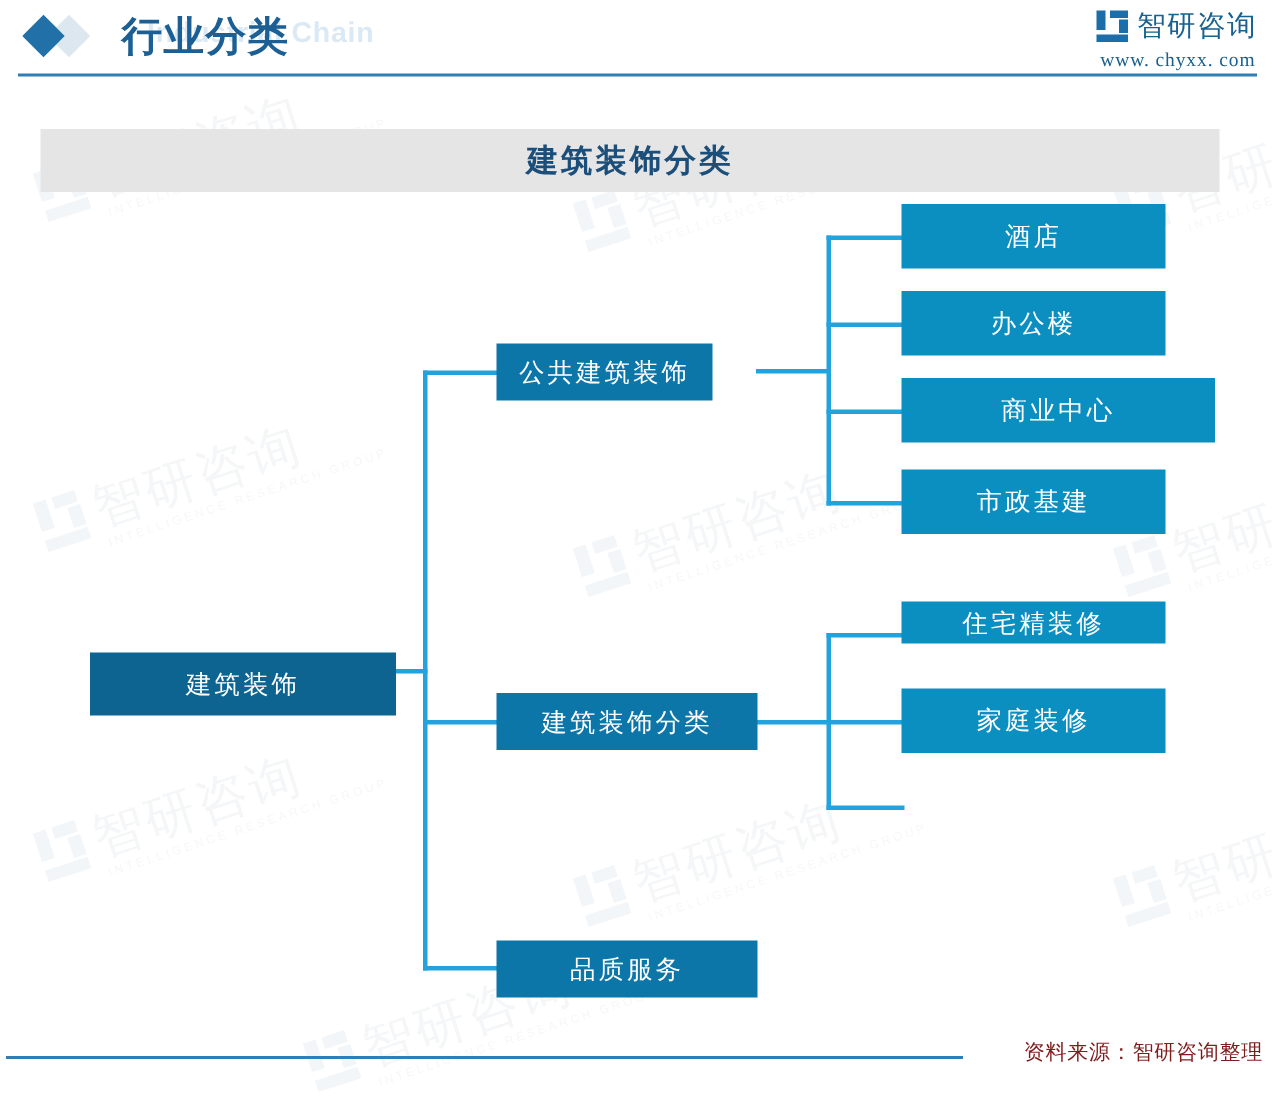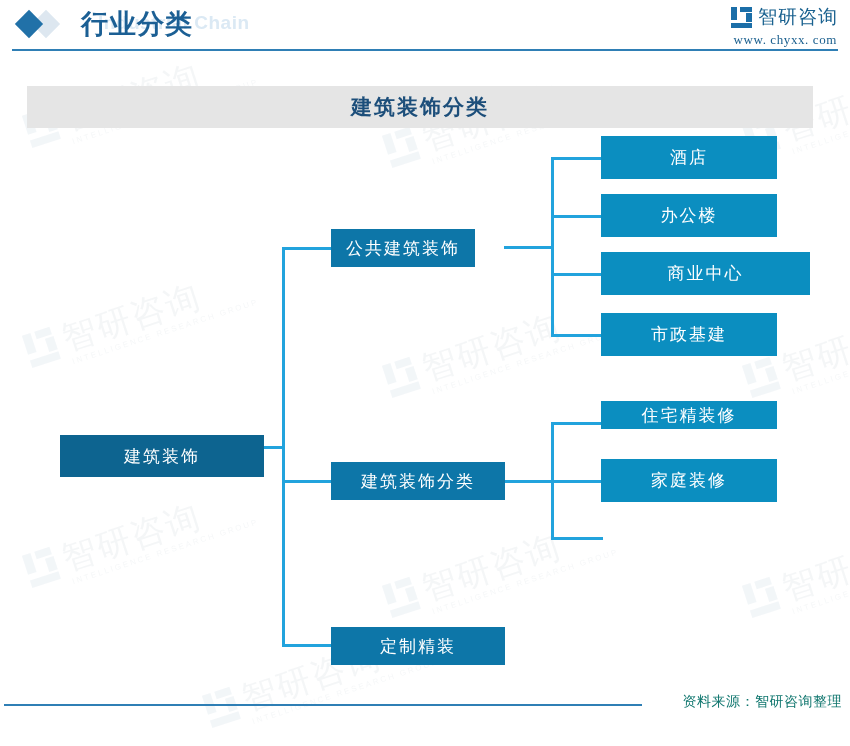--- a/index.html
+++ b/index.html
@@ -213,21 +213,21 @@
     font-family: "DejaVu Sans", sans-serif;
     font-size: 14px;
     color: #1a5f8e;
     letter-spacing: .5px;
   }
   .ft-right {
     position: absolute;
     right: 8px; top: 3px;
     font-family: Liberation Sans, sans-serif;
     font-size: 14px;
-    color: #0f766e;
+    color: #7f1d1d;
     letter-spacing: .5px;
   }
   .ft-dash {
     position: absolute;
     right: 208px; top: 14px;
     width: 52px; height: 2px;
     background: #2f7fb5;
   }
 </style>
 </head>
@@ -332,21 +332,21 @@
     <span>建筑装饰</span>
   </div>
 
   <div class="node lvl2" style="left:331px; top:229px; width:144px; height:38px;">
     <span>公共建筑装饰</span>
   </div>
   <div class="node lvl2" style="left:331px; top:462px; width:174px; height:38px;">
     <span>建筑装饰分类</span>
   </div>
   <div class="node lvl2" style="left:331px; top:627px; width:174px; height:38px;">
-    <span>定制精装</span>
+    <span>品质服务</span>
   </div>
 
   <div class="node lvl3" style="left:601px; top:194px; width:176px; height:43px;">
     <span>办公楼</span>
   </div>
   <div class="node lvl3" style="left:601px; top:136px; width:176px; height:43px;">
     <span>酒店</span>
   </div>
   <div class="node lvl3" style="left:601px; top:252px; width:209px; height:43px;">
     <span>商业中心</span>

